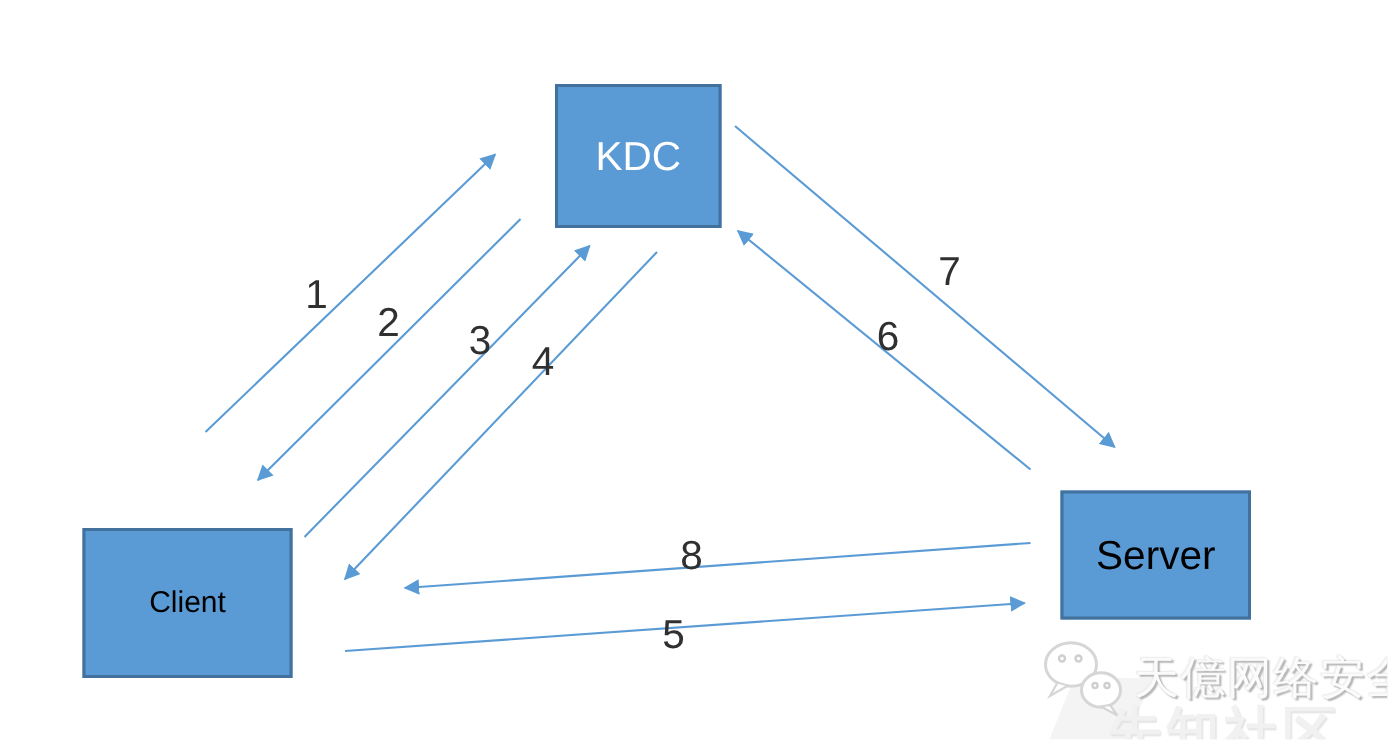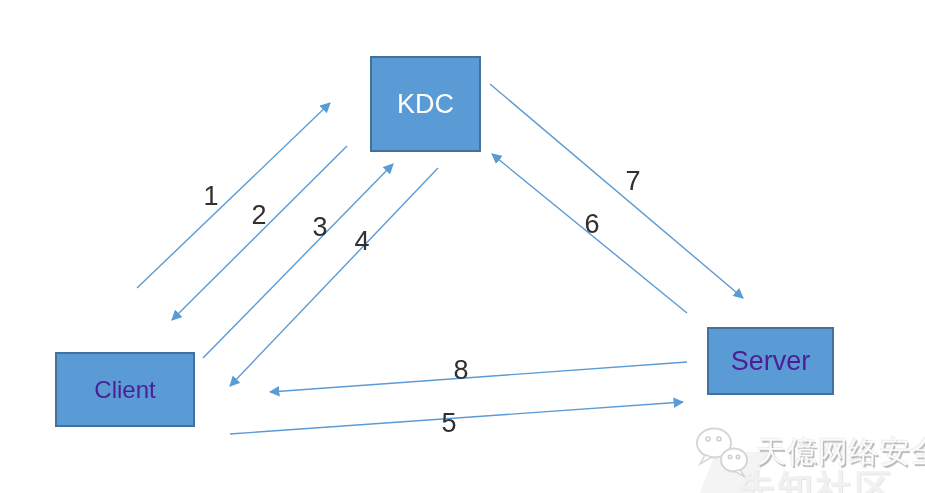--- a/index.html
+++ b/index.html
@@ -32,22 +32,22 @@
     position: absolute;
     background: #5b9bd5;
     border: 2px solid #41719c;
     box-sizing: border-box;
     display: flex;
     align-items: center;
     justify-content: center;
     user-select: none;
   }
   .node-kdc    { left: 370px; top: 56px;  width: 111px; height: 96px;  color: #ffffff; font-size: 27px; }
-  .node-client { left: 55px;  top: 352px; width: 140px; height: 75px; color: #4c1d95; font-size: 24px; }
-  .node-server { left: 707px; top: 327px; width: 127px; height: 68px;  color: #4c1d95; font-size: 27px; }
+  .node-client { left: 55px;  top: 352px; width: 140px; height: 100px; color: #000000; font-size: 20px; }
+  .node-server { left: 707px; top: 327px; width: 127px; height: 86px;  color: #000000; font-size: 27px; }
 
   
   .wm-slash {
     position: absolute;
     left: 700px; top: 452px;
     width: 52px; height: 80px;
     background: #f4f4f4;
     transform: skewX(-22deg);
   }
   .wm {

